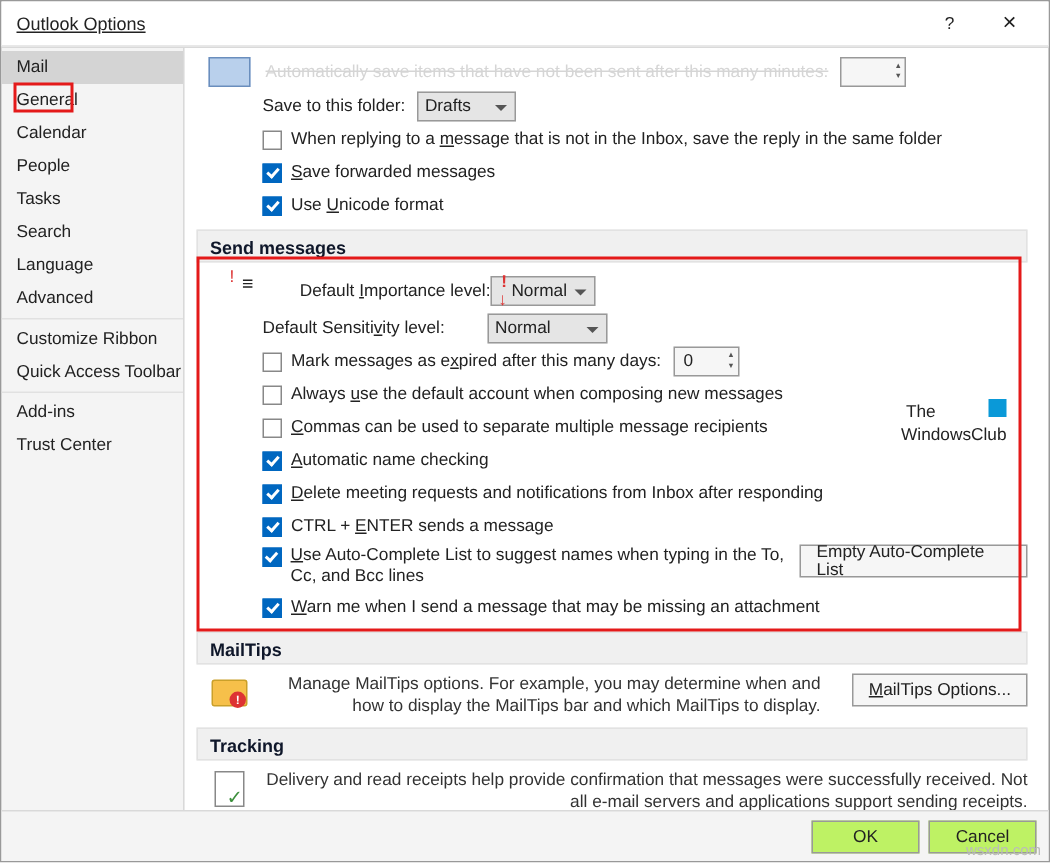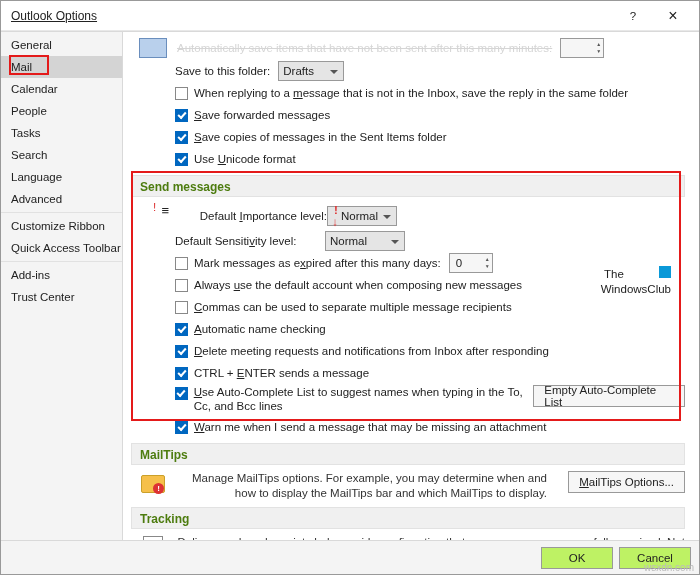--- a/index.html
+++ b/index.html
@@ -13,21 +13,21 @@
 .sidebar .item { height: 22px; line-height: 22px; padding-left: 10px; font-size: 11.5px; cursor: default; }
 .sidebar .item.sel { background: #d4d4d4; }
 .sidebar .sep { height: 1px; background: #e1e1e1; margin: 2px 0; }
 .content { flex: 1; position: relative; overflow: hidden; }
 .inner { padding: 2px 14px 0 8px; }
 .row { display: flex; align-items: center; height: 20px; margin: 1px 0 2px 44px; }
 .cb { width: 13px; height: 13px; border: 1px solid #888; margin-right: 6px; display: inline-flex; align-items: center; justify-content: center; background: #fff; }
 .cb.checked { background: #0067c0; border-color: #0067c0; }
 .cb.checked::after { content: ""; width: 6px; height: 3px; border: 2px solid #fff; border-top: none; border-right: none; transform: rotate(-48deg); margin-bottom: 2px; }
 .under { text-decoration: underline; }
-.section-hdr { background: #f0f0f0; border: 1px solid #e2e2e2; height: 22px; line-height: 22px; padding-left: 8px; font-weight: 600; color: #4d7c0f; margin: 6px 0 6px 0; font-size: 12px; }
+.section-hdr { background: #f0f0f0; border: 1px solid #e2e2e2; height: 22px; line-height: 22px; padding-left: 8px; font-weight: 600; color: #0f172a; margin: 6px 0 6px 0; font-size: 12px; }
 .sel-box { border: 1px solid #999; height: 20px; padding: 0 18px 0 4px; background: #e5e5e5; position: relative; font-size: 11.5px; display: inline-flex; align-items: center; }
 .sel-box::after { content: ""; position: absolute; right: 5px; top: 8px; border: 4px solid transparent; border-top-color: #555; }
 .spin { border: 1px solid #999; height: 20px; width: 44px; background: #f6f6f6; display: inline-flex; align-items: center; padding-left: 6px; color: #888; position: relative; }
 .spin::after { content: "▲\A▼"; white-space: pre; font-size: 5px; line-height: 7px; position: absolute; right: 2px; top: 2px; color: #555; }
 .btn-std { border: 1px solid #999; background: #f6f6f6; height: 22px; padding: 0 10px; font-size: 11.5px; display: inline-flex; align-items: center; }
 .footer { height: 34px; border-top: 1px solid #d9d9d9; display: flex; justify-content: flex-end; align-items: center; padding-right: 8px; gap: 6px; background: #f4f4f4; }
 .footer .btn-std { width: 72px; justify-content: center; background:#bef264;}
 .iconbox { width: 30px; height: 26px; margin: 0 8px 0 4px; position: relative; }
 .mail-icn { background: transparent; }
 .mail-icn::before { content: ""; position: absolute; left: 2px; top: 4px; width: 22px; height: 16px; background: #f6c04a; border: 1px solid #caa02a; border-radius: 2px; }
@@ -56,22 +56,22 @@
         <span>?</span>
       </div>
     <div class="btn">
         <span style="font-size:16px">×</span>
       </div>
   </div>
 
   <div class="body">
 
     <div class="sidebar">
+      <div class="item sel">Mail</div>
       <div class="item">General</div>
-      <div class="item sel">Mail</div>
       <div class="item">Calendar</div>
       <div class="item">People</div>
       <div class="item">Tasks</div>
       <div class="item">Search</div>
       <div class="item">Language</div>
       <div class="item">Advanced</div>
       <div class="sep"></div>
       <div class="item">Customize Ribbon</div>
       <div class="item">Quick Access Toolbar</div>
       <div class="sep"></div>
@@ -93,24 +93,20 @@
               <span>Drafts</span>
             </span>
         </div>
         <div class="row">
           <span class="cb"></span>
           <span>When replying to a <span class="under">m</span>essage that is not in the Inbox, save the reply in the same folder</span>
         </div>
         <div class="row">
           <span class="cb checked"></span>
           <span><span class="under">S</span>ave forwarded messages</span>
-        </div>
-        <div class="row">
-          <span class="cb checked"></span>
-          <span><span class="under">S</span>ave copies of messages in the Sent Items folder</span>
         </div>
         <div class="row">
           <span class="cb checked"></span>
           <span>Use <span class="under">U</span>nicode format</span>
         </div>
 
         <div class="section-hdr">Send messages</div>
         <div class="irow" style="align-items:center;margin-left:4px">
           <div class="iconbox" style="font-size:13px;">≡<span style="color:#d33;position:absolute;left:14px;top:-2px">!</span></div>
           <span style="width:150px">Default <span class="under">I</span>mportance level:</span>

